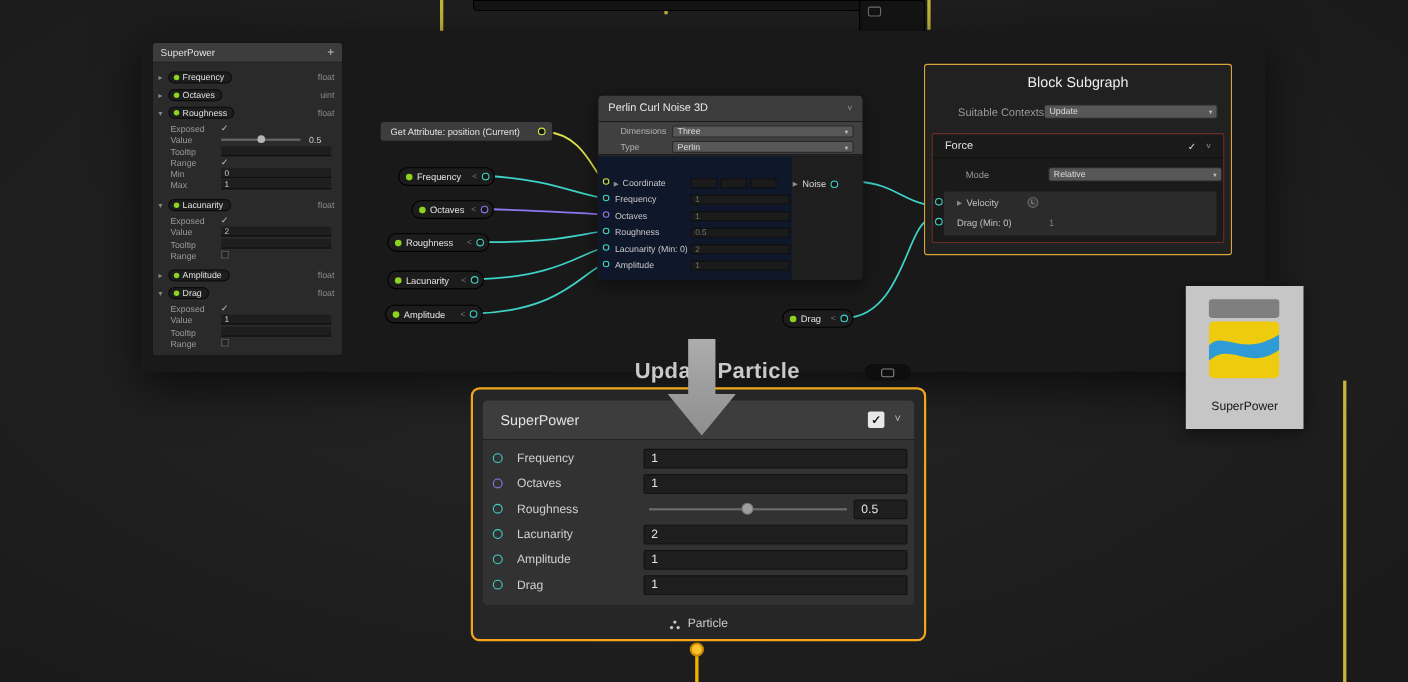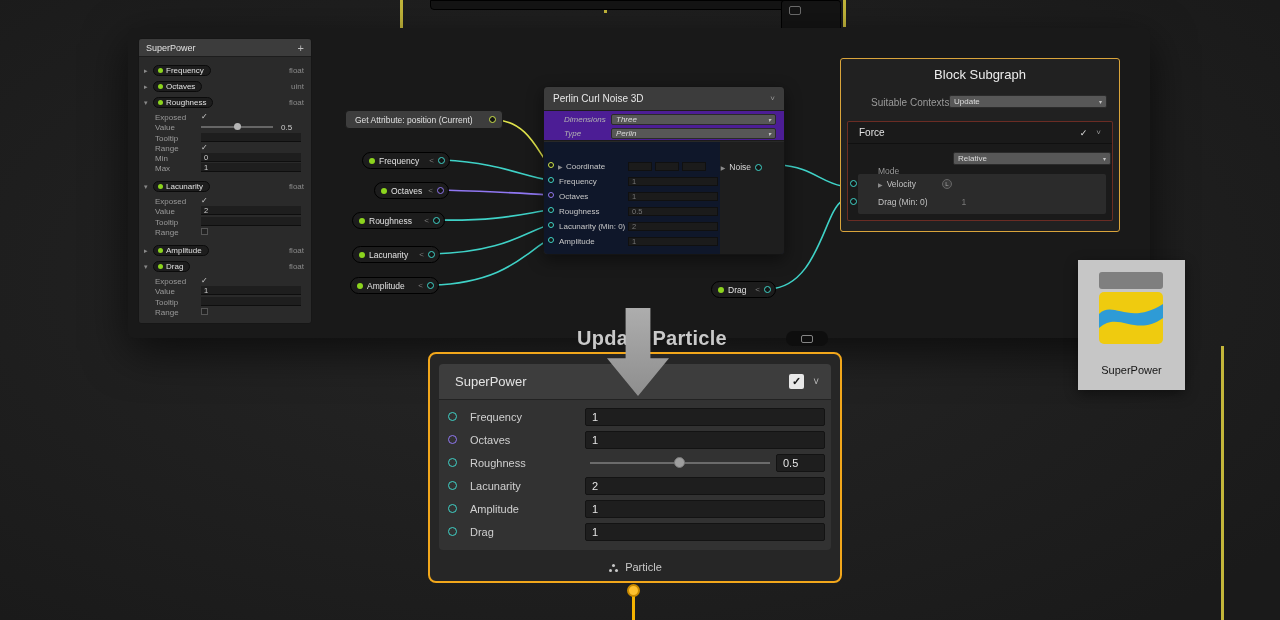--- a/index.html
+++ b/index.html
@@ -59,21 +59,21 @@
   .pill .gdot { width:6px; height:6px; }
   .pill-label { margin-right:auto; white-space:nowrap; }
   .pill-collapse { color:#7c7c7c; font-size:8px; }
 
   
   .nodep { position:absolute; left:543px; top:86px; width:242px; height:169px; background:#282828;
            border:1px solid #141414; border-radius:4px; z-index:4; box-shadow:0 5px 16px rgba(0,0,0,.45); }
   .np-header { height:24px; background:#3c3c3c; border-radius:4px 4px 0 0; display:flex; align-items:center;
                padding:0 9px; font-size:10px; color:#e8e8e8; border-bottom:1px solid #1c1c1c; }
   .np-chev { margin-left:auto; color:#9a9a9a; font-size:8px; }
-  .np-settings { position:relative; height:30px; background:#4c1d95; border-bottom:1px solid #1b1b1b; font-size:8px;font-style:italic; }
+  .np-settings { position:relative; height:30px; background:#404040; border-bottom:1px solid #1b1b1b; font-size:8px; }
   .np-setrow { position:absolute; left:0; right:0; height:13px; }
   .np-setlabel { position:absolute; left:20px; top:2px; color:#b2b2b2; }
   .dropdown { background:#575757; border:1px solid #2a2a2a; border-radius:2px; color:#ddd;
               display:flex; align-items:center; padding:0 4px; font-size:8px; }
   .dd-arrow { margin-left:auto; color:#c4c4c4; font-size:6px; }
   .np-dd { position:absolute; left:67px; top:1px; width:165px; height:11px; }
   .np-body { position:absolute; left:0; top:55px; right:0; bottom:0; background:#0f172a; border-radius:0 0 4px 4px; }
   .np-outcol { position:absolute; right:0; top:0; bottom:0; width:64px; background:#1e1e1e; border-radius:0 0 4px 0; }
   .np-row { position:absolute; left:0; right:0; height:12px; font-size:8px; color:#c8c8c8; }
   .np-row .port { position:absolute; left:4px; top:1px; width:6px; height:6px; }
@@ -93,25 +93,25 @@
   .bsg-row { position:absolute; left:0; right:0; top:36px; height:14px; }
   .bsg-label { position:absolute; left:30px; top:2px; color:#9a9a9a; font-size:10px; }
   .bsg-dd { position:absolute; left:108px; top:0; width:158px; height:13px; }
   .force { position:absolute; left:6px; top:62px; width:266px; height:100px; background:#1a1a1a;
            border:1px solid rgba(175,60,45,.55); border-radius:2px; }
   .force-header { height:22px; display:flex; align-items:center; padding:0 11px; color:#e2e2e2;
                   font-size:10px; border-bottom:1px solid #101010; }
   .force-check { margin-left:auto; color:#e0e0e0; font-size:9px; }
   .force-chev { margin-left:9px; color:#9a9a9a; font-size:8px; }
   .force-moderow { position:absolute; left:0; right:0; top:30px; height:13px; }
-  .force-modelabel { position:absolute; left:30px; top:14px; color:#9a9a9a; font-size:8.5px; }
+  .force-modelabel { position:absolute; left:30px; top:2px; color:#9a9a9a; font-size:8.5px; }
   .force-dd { position:absolute; left:105px; top:0; width:158px; height:13px; }
   .force-inset { position:absolute; left:10px; right:6px; top:52px; height:40px; background:#2b2b2b; border-radius:2px; }
   .fp-row { position:absolute; left:0; right:0; height:14px; display:flex; align-items:center;
-            font-size:8.5px; color:#c2c2c2; padding-left:20px;text-align:center; }
+            font-size:8.5px; color:#c2c2c2; padding-left:12px;text-align:center; }
   .fp-row .port { position:absolute; left:-8px; top:3px; }
   .fp-arrow { font-size:6px; color:#8b8b8b; margin-right:4px; }
   .badge-l { width:10px; height:10px; border-radius:50%; background:#3a3a3a; border:1px solid #666;
              color:#ababab; font-size:6px; display:flex; align-items:center; justify-content:center; margin-left:26px; }
   .fp-val { margin-left:34px; color:#7a7a7a; }
 
   
   .ctx-title { position:absolute; left:550px; top:327px; width:204px; text-align:center; font-size:20px;
                font-weight:600; color:#c9c9c9; letter-spacing:.3px; z-index:5; white-space:nowrap; }
   .ctx-badge { position:absolute; left:786px; top:331px; width:42px; height:15px; background:#0e0e0e;

